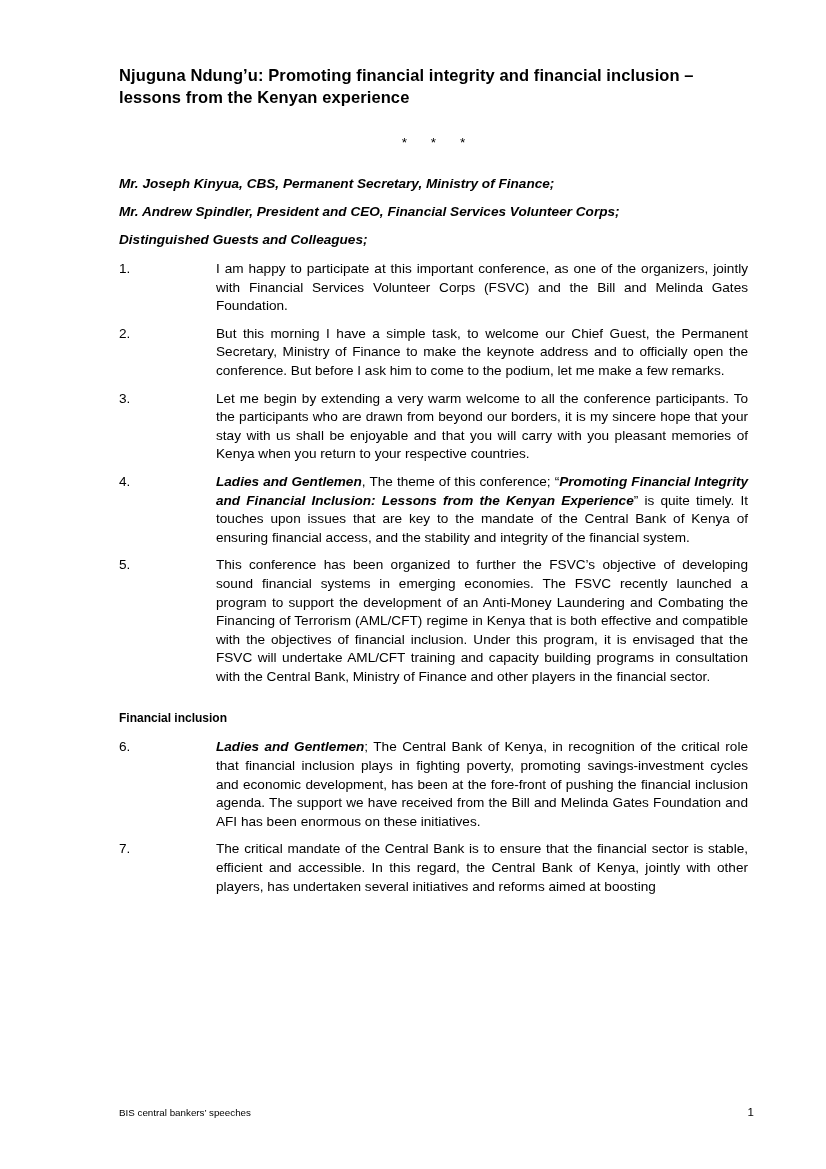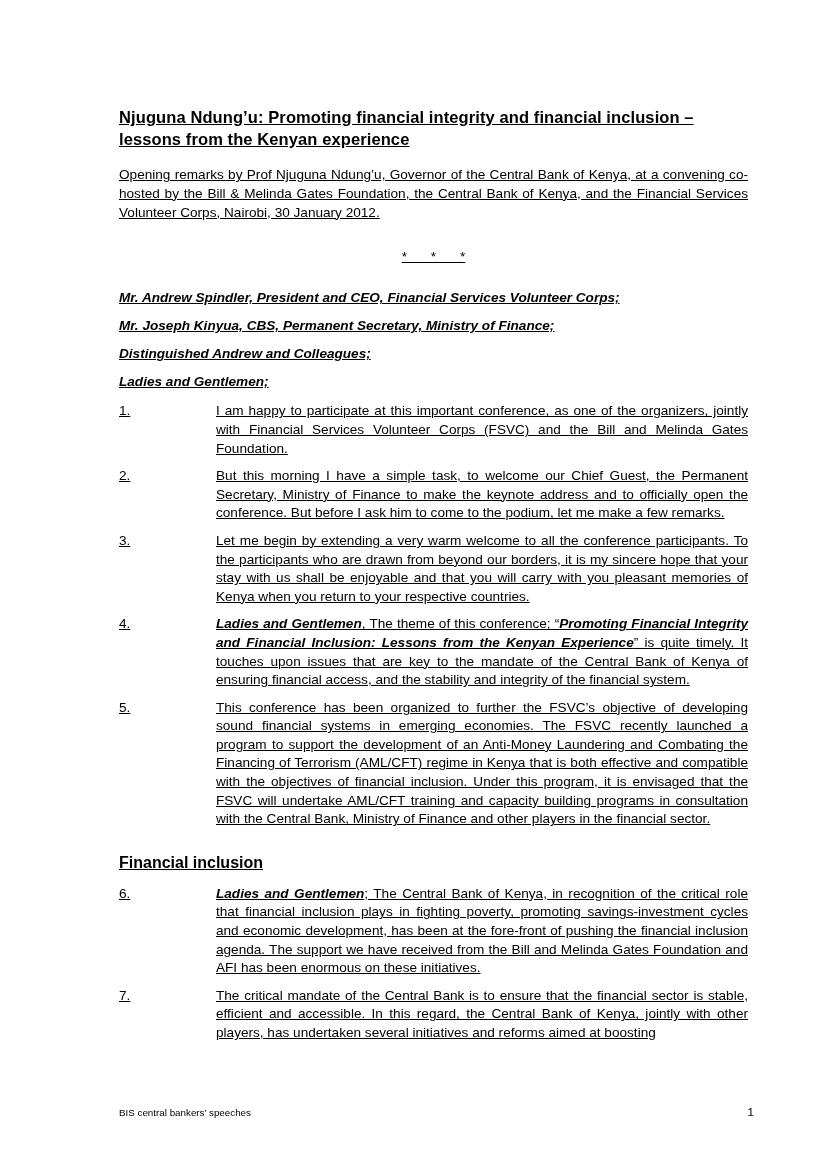--- a/index.html
+++ b/index.html
@@ -9,22 +9,21 @@
     background: #ffffff;
     color: #000000;
     font-family: "Liberation Sans", "DejaVu Sans", sans-serif;
     position: relative;
     overflow: hidden;
   }
   .page {
     position: absolute;
     inset: 0;
     box-sizing: border-box;
-    padding: 106px 78px 0 119px;
-    text-decoration: underline;
+    padding: 64px 78px 0 119px;
   }
   .doc-title {
     font-size: 16.5px;
     font-weight: bold;
     line-height: 22px;
     margin: 0 0 16px 0;
     letter-spacing: 0.1px;
   }
   .intro {
     font-size: 13.6px;
@@ -58,21 +57,21 @@
   }
   .para-body {
     flex: 1;
     font-size: 13.6px;
     line-height: 18.6px;
     text-align: justify;
     margin-left: 39px;
   }
   .bold-italic { font-weight: bold; font-style: italic; }
   .section-heading {
-    font-size: 16px;
+    font-size: 12px;
     font-weight: bold;
     margin: 25px 0 13px 0;
   }
   .footer {
     position: absolute;
     left: 119px;
     right: 72px;
     top: 1106px;
     display: flex;
     justify-content: space-between;
@@ -80,27 +79,25 @@
     font-size: 9.8px;
     line-height: 12px;
   }
   .footer .page-num { font-size: 11.5px; }
 </style>
 </head>
 <body>
 
 <div class="page">
   <h1 class="doc-title">Njuguna Ndung’u: Promoting financial integrity and financial inclusion – lessons from the Kenyan experience</h1>
-  <p class="intro">Opening remarks by Prof Njuguna Ndung’u, Governor of the Central Bank of Kenya, at a convening co-hosted by the Bill &amp; Melinda Gates Foundation, the Central Bank of Kenya, and the Financial Services Volunteer Corps, Nairobi, 30 January 2012.</p>
   <div class="separator">* * *</div>
   <div>
+      <div class="salutation">Mr. Joseph Kinyua, CBS, Permanent Secretary, Ministry of Finance;</div>
       <div class="salutation">Mr. Andrew Spindler, President and CEO, Financial Services Volunteer Corps;</div>
-      <div class="salutation">Mr. Joseph Kinyua, CBS, Permanent Secretary, Ministry of Finance;</div>
-      <div class="salutation">Distinguished Andrew and Colleagues;</div>
-      <div class="salutation">Ladies and Gentlemen;</div>
+      <div class="salutation">Distinguished Guests and Colleagues;</div>
     </div>
   <div class="content-blocks">
       <div class="para">
         <span class="para-num">1.</span>
         <div class="para-body"><span>I am happy to participate at this important conference, as one of the organizers, jointly with Financial Services Volunteer Corps (FSVC) and the Bill and Melinda Gates Foundation.</span></div>
       </div>
       <div class="para">
         <span class="para-num">2.</span>
         <div class="para-body"><span>But this morning I have a simple task, to welcome our Chief Guest, the Permanent Secretary, Ministry of Finance to make the keynote address and to officially open the conference. But before I ask him to come to the podium, let me make a few remarks.</span></div>
       </div>

